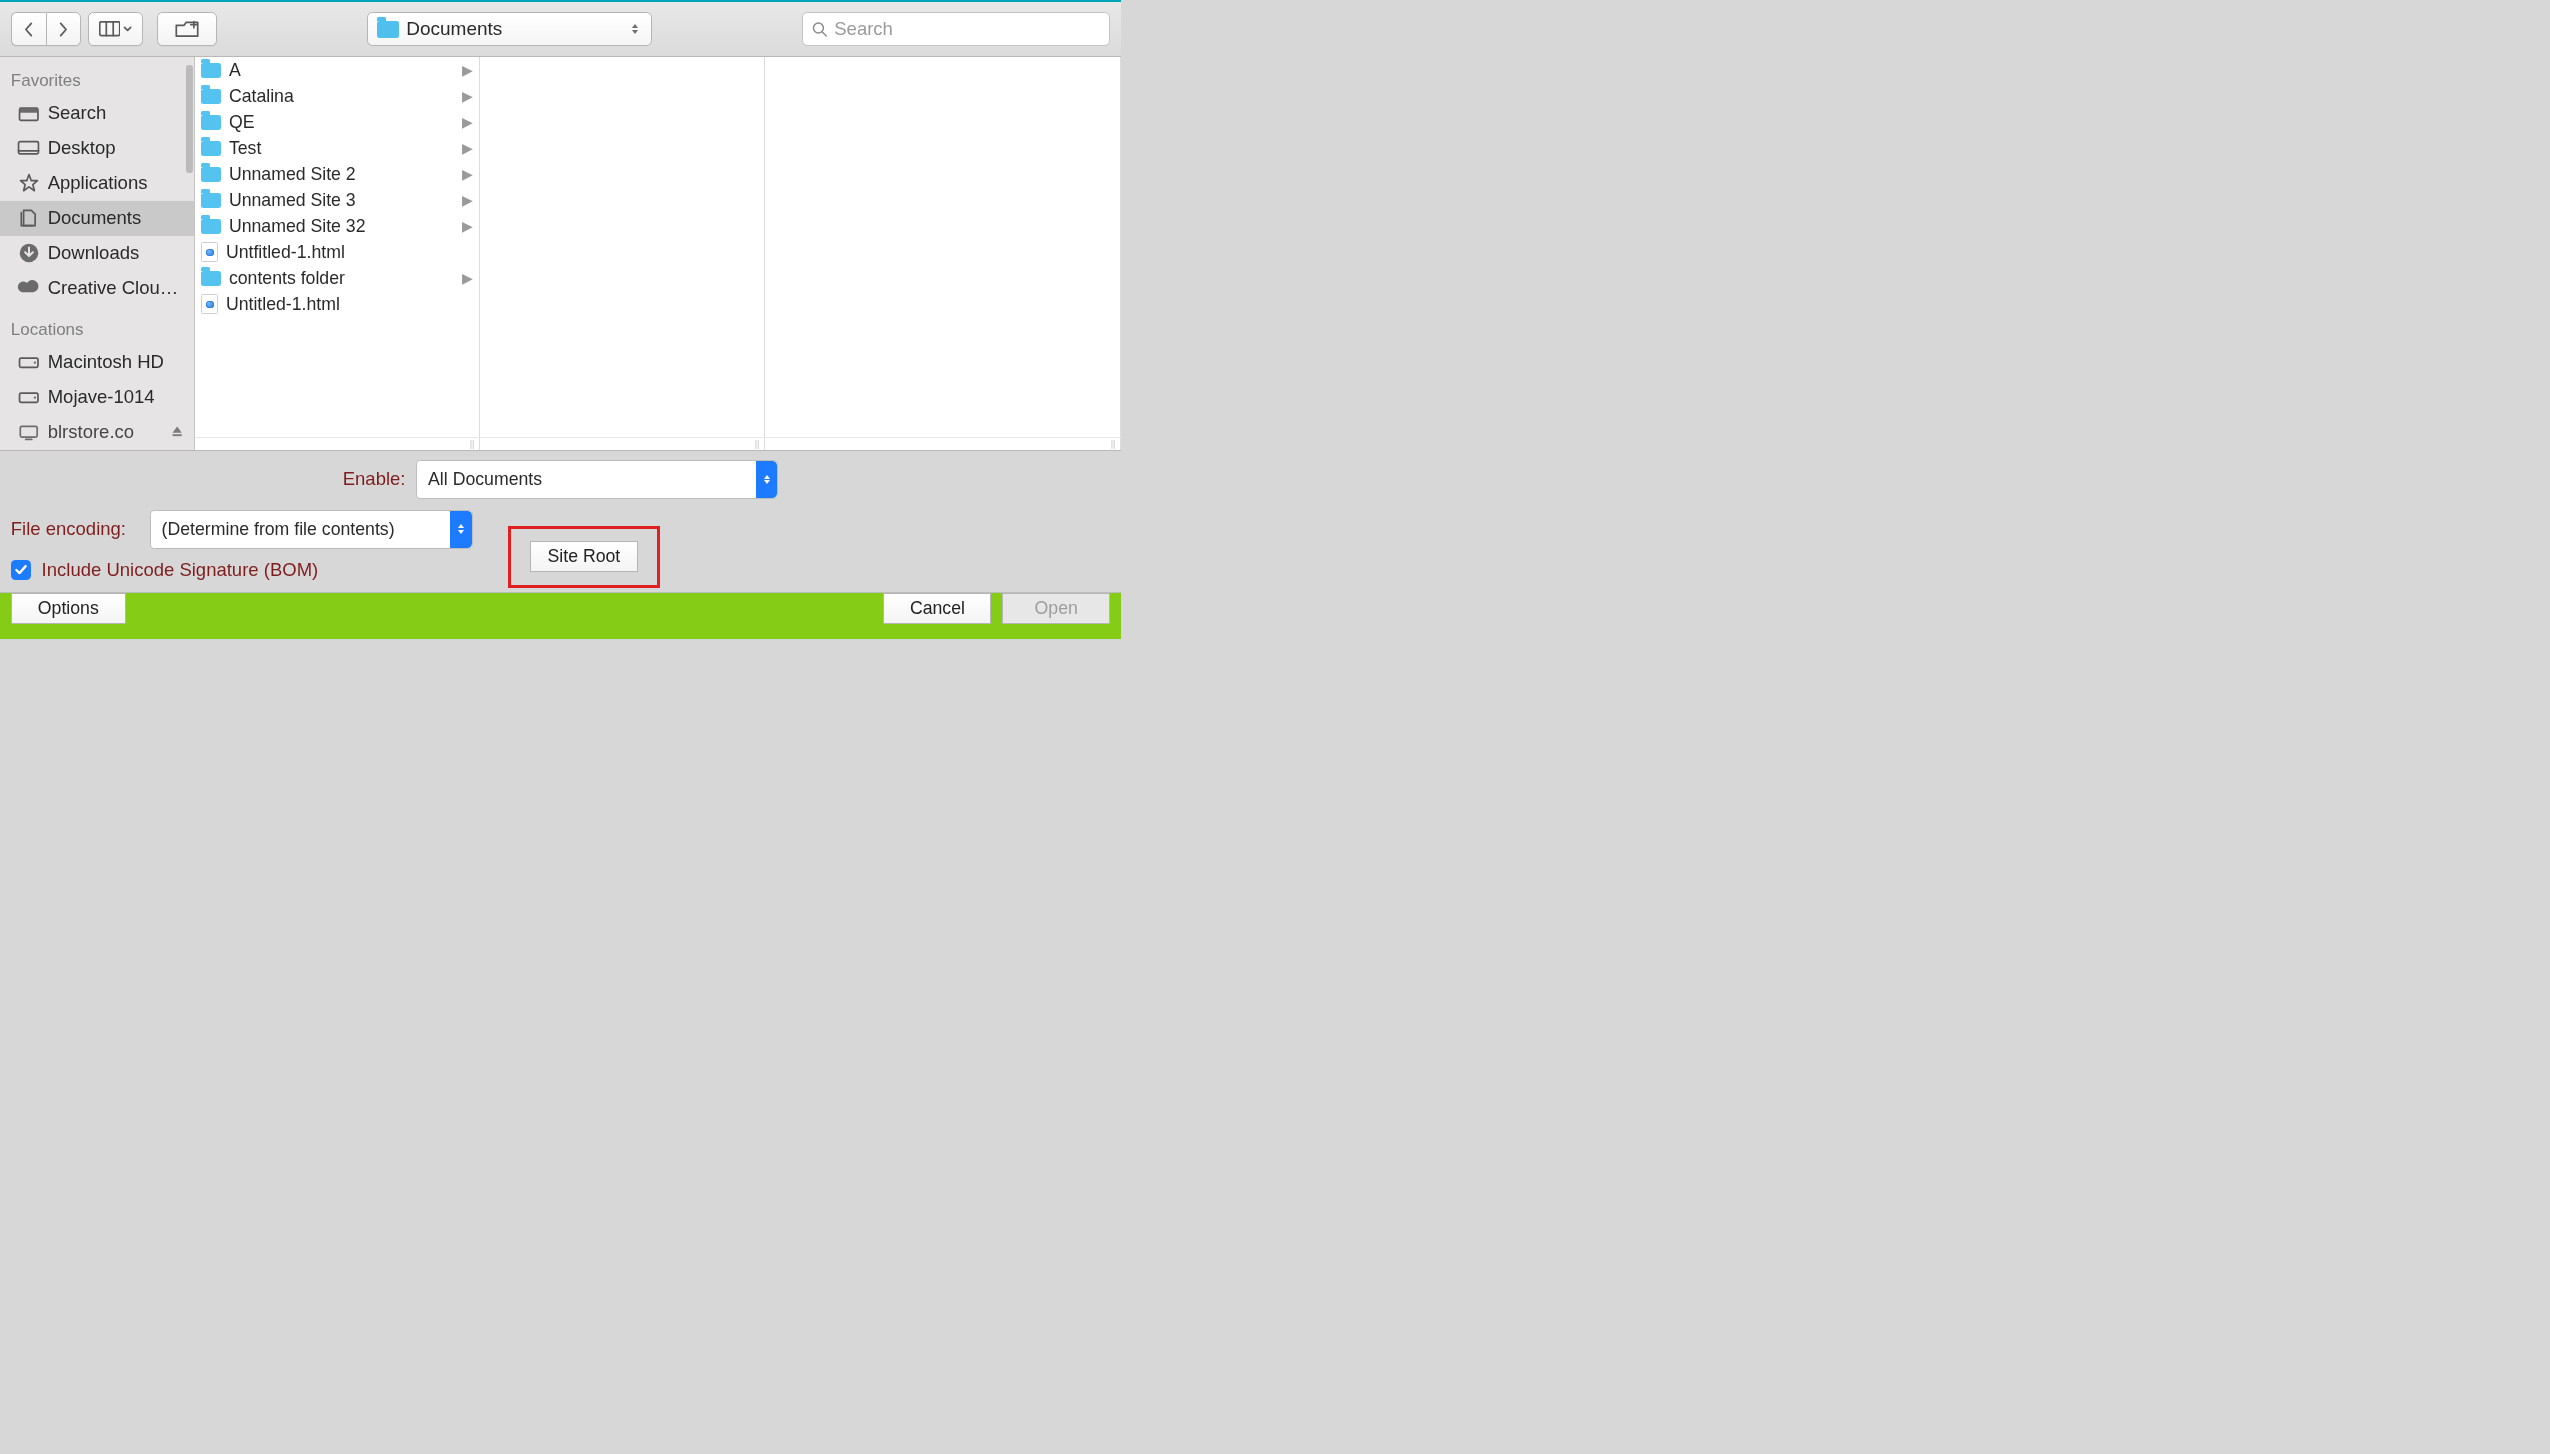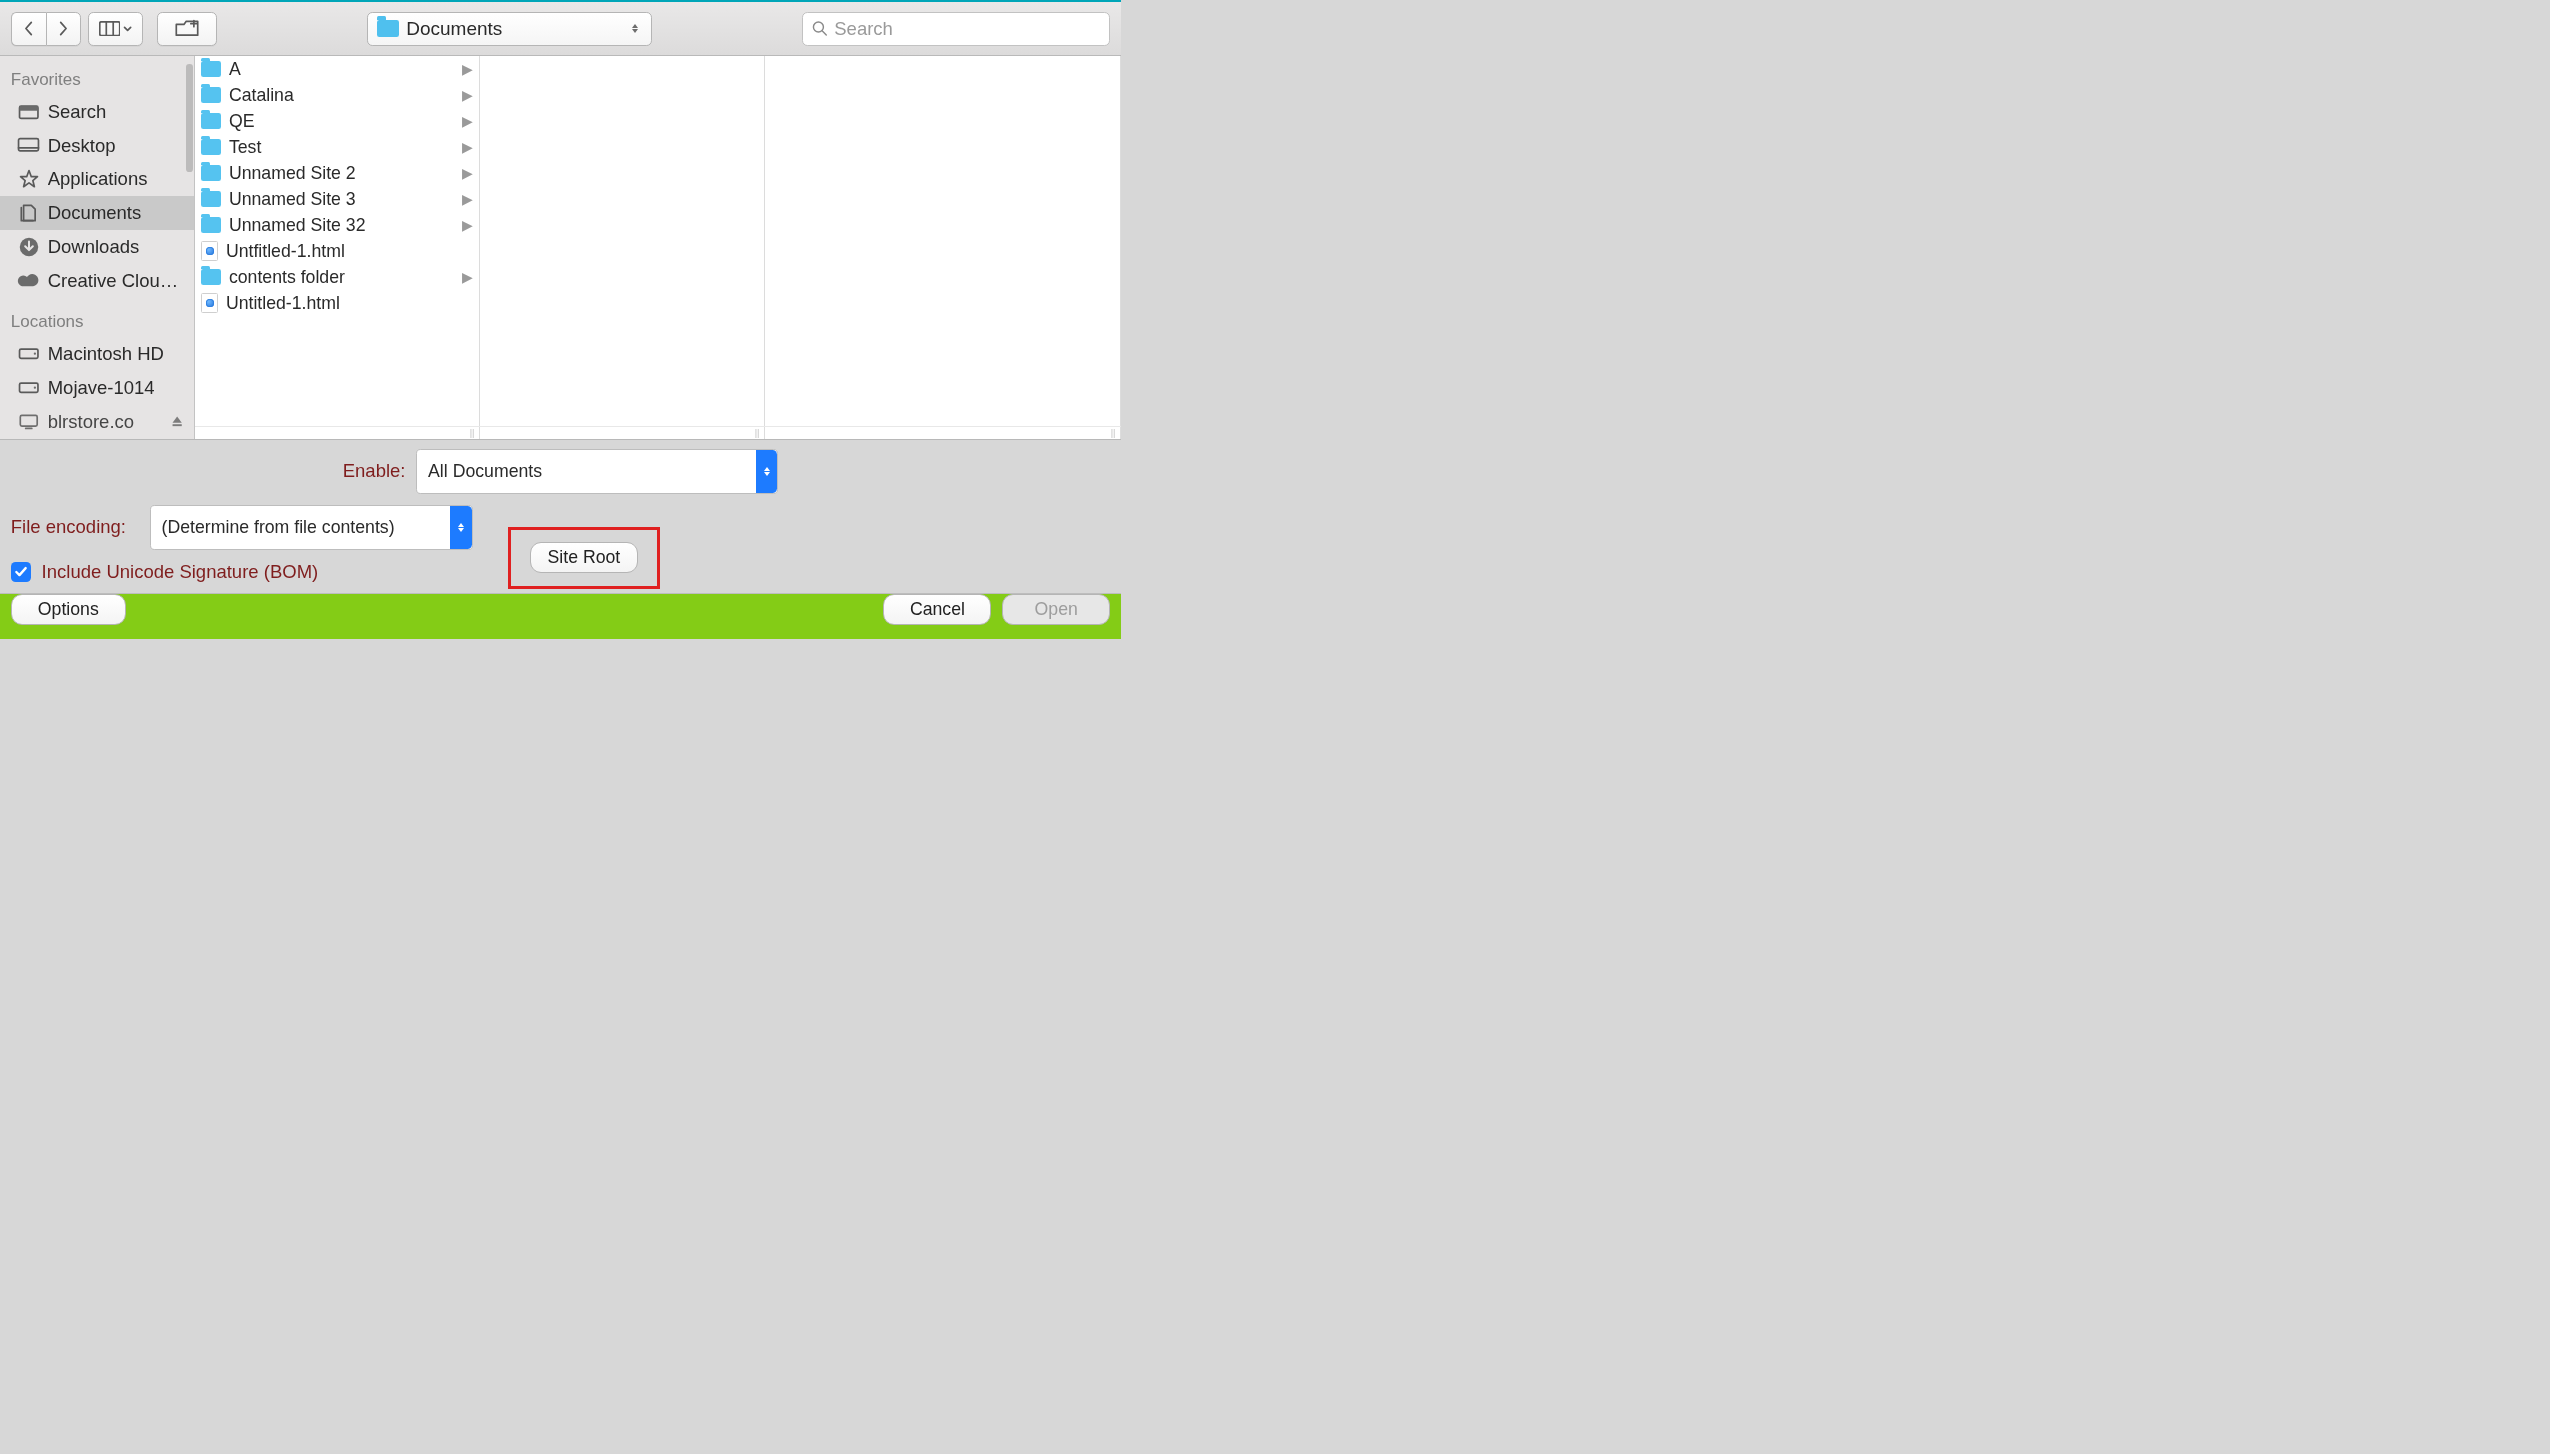--- a/index.html
+++ b/index.html
@@ -174,21 +174,21 @@
     border-top:0.8px solid #b8b8b8;
     padding: 9.2px 10.8px 0 10.8px;
     display:flex; flex-direction:column; gap:10.8px;
     position:relative;
   }
   .row { display:flex; align-items:center; gap:10.8px; }
   .row-center { justify-content:center; }
   .lbl { font-size:18.5px; color:#7f1d1d; }
   .select {
     background:#fff; border:0.8px solid #bdbdbd; border-radius:4.6px;
-    height:45px; display:flex; align-items:center;
+    height:39px; display:flex; align-items:center;
     font-size:17.7px;
   }
   .select-body { padding:0 10.8px; flex:1; }
   .select-stepper {
     width:21.5px; height:100%;
     background:#1d7bff; border-radius:0 4.6px 4.6px 0;
     display:flex; flex-direction:column; align-items:center; justify-content:center;
     gap:1.5px;
   }
   .tri-up, .tri-dn {
@@ -206,21 +206,21 @@
 
   .site-root-wrap {
     border: 3.1px solid #e02020;
     padding: 12.3px 18.5px;
     display:inline-flex;
   }
 
   .push-btn {
     height:31px; padding:0 17px;
     background:linear-gradient(#ffffff,#f4f4f4);
-    border:0.8px solid #b5b5b5; border-radius:11px;
+    border:0.8px solid #b5b5b5; border-radius:0;
     font-size:17.7px; color:#222;
     display:flex; align-items:center; justify-content:center;
   }
   .push-btn.disabled { color:#9d9d9d; background:#e7e7e7; }
 
   .footer {
     background:#84cc16;
     border-top:0.8px solid #bdbdbd;
     height:49px;
     display:flex; padding:0 10.8px; gap:10.8px;

